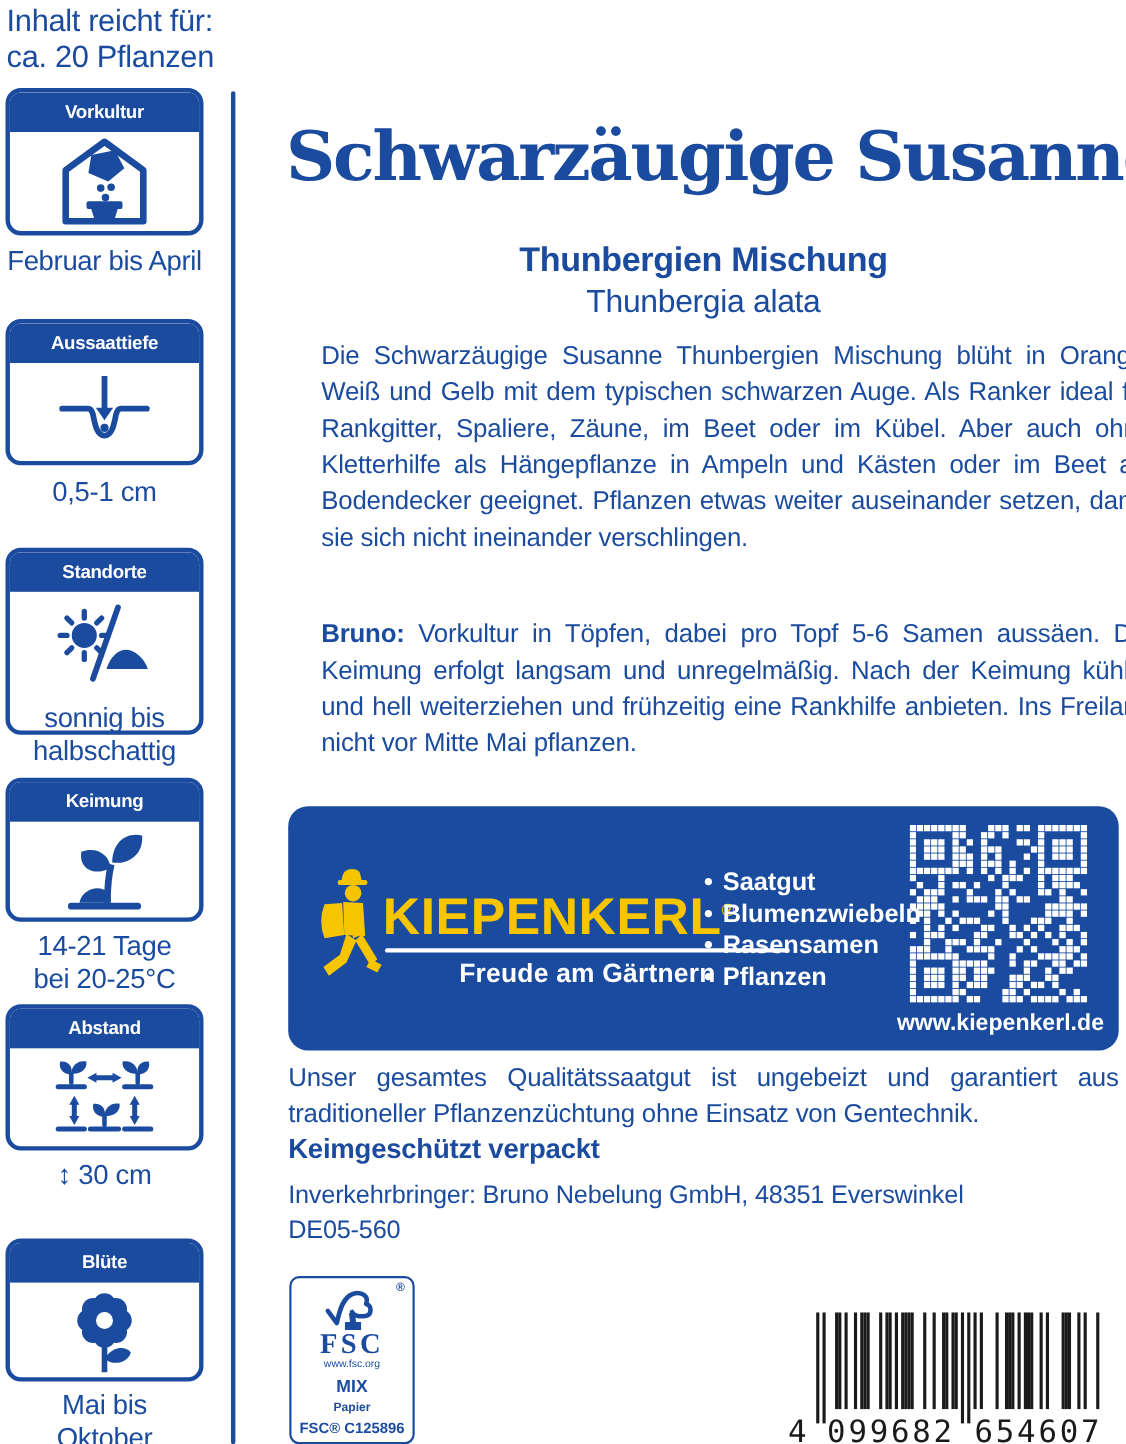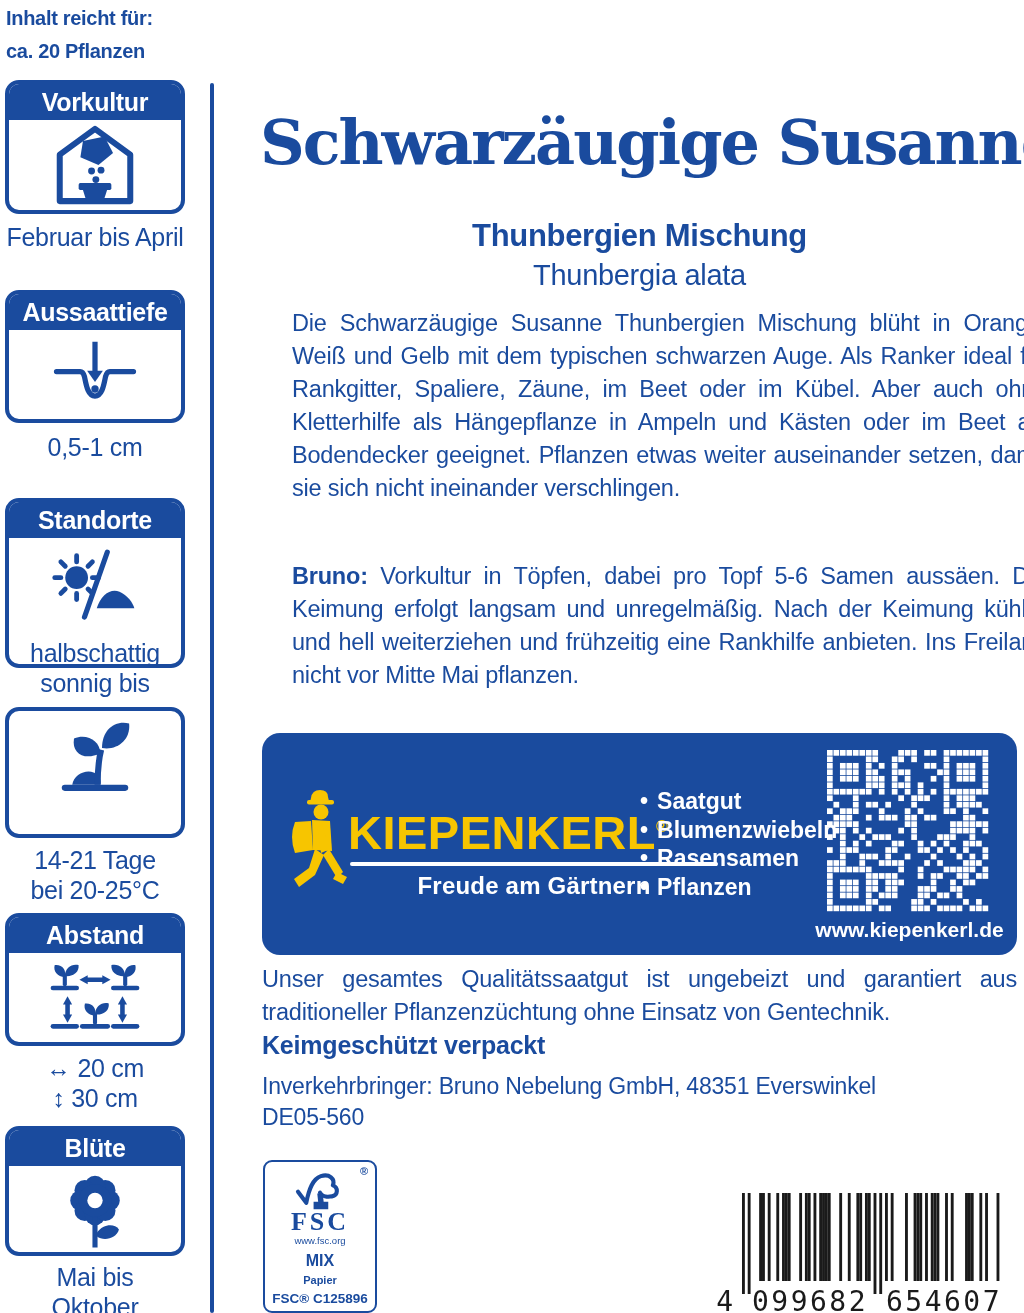--- a/index.html
+++ b/index.html
@@ -6,26 +6,26 @@
     --blue:#1a4b9e;
     --yellow:#f7c500;
     --ink:#1a1a1a;
   }
   *{margin:0;padding:0;box-sizing:border-box;}
   html,body{background:#fff;}
   body{font-family:"Liberation Sans",sans-serif;color:var(--blue);}
   .page{position:relative;width:1024px;height:1313px;background:#fff;overflow:hidden;}
 
   
-  .top-note{position:absolute;left:6px;top:2px;font-size:20px;font-weight:bold;line-height:33px;letter-spacing:-0.3px;}
+  .top-note{position:absolute;left:6px;top:2px;font-size:28px;font-weight:normal;line-height:33px;letter-spacing:-0.3px;}
 
   
   .sbox{position:absolute;left:5px;width:180px;border:4px solid var(--blue);border-radius:14px;background:#fff;overflow:hidden;}
   .sbox-head{height:36px;background:var(--blue);color:#fff;display:flex;align-items:center;justify-content:center;
-             font-size:25px;font-weight:bold;letter-spacing:-0.3px;text-align:right;}
+             font-size:17px;font-weight:bold;letter-spacing:-0.3px;text-align:right;}
   .sbox-body{display:flex;align-items:center;justify-content:center;}
   .sbox-body svg{display:block;}
   .scap{position:absolute;left:0;width:190px;text-align:center;font-size:25px;line-height:30px;letter-spacing:-0.3px;}
 
   
   .vdivider{position:absolute;left:210px;top:83px;width:4px;height:1230px;background:var(--blue);border-radius:2px;}
 
   
   .main{position:absolute;left:262px;top:0;width:755px;}
   .title{position:absolute;left:-2px;top:106px;width:770px;font-family:"DejaVu Serif",serif;font-weight:bold;
@@ -133,25 +133,26 @@
             <line x1="16" y1="30" x2="11" y2="25"></line>
           <line x1="29" y1="25" x2="29" y2="18"></line>
             <line x1="42" y1="30" x2="47" y2="25"></line>
         </g>
         <line class="strokeb" x1="64" y1="14" x2="38" y2="88" stroke-width="6" stroke-linecap="round"></line>
         <path class="fillb" d="M52 78 C57 62 68 55 78 59 C87 63 93 71 95 78 Z"></path>
       </svg>
     </div>
   </div>
   <div class="scap" style="top:638px;">
+    <div>sonnig bis</div>
     <div>halbschattig</div>
-    <div>sonnig bis</div>
   </div>
 
   <div class="sbox" style="top:707px;height:131px;">
+    <div class="sbox-head">Keimung</div>
     <div class="sbox-body" style="height:87px;">
       <svg width="88" height="84" viewBox="0 0 100 96">
         <rect class="fillb" x="12" y="82" width="76" height="7" rx="3.5"></rect>
         <path class="fillb" d="M24 82 C26 68 45 62 53 71 C57 75 57 80 56 82 Z"></path>
         <path class="strokeb" d="M53 82 C53 64 54 54 57 42" stroke-width="7"></path>
         <path class="fillb" d="M56 46 C38 55 23 46 26 29 C41 23 56 32 56 46 Z"></path>
         <path class="fillb" d="M58 40 C58 20 72 8 89 12 C91 31 75 43 58 40 Z"></path>
       </svg>
     </div>
   </div>
@@ -188,21 +189,20 @@
         <polygon class="fillb" points="33,27 42,22 42,32"></polygon>
           <polygon class="fillb" points="67,27 58,22 58,32"></polygon>
         <polygon class="fillb" points="20,45 15,54 25,54"></polygon>
           <polygon class="fillb" points="20,74 15,65 25,65"></polygon>
         <polygon class="fillb" points="80,45 75,54 85,54"></polygon>
           <polygon class="fillb" points="80,74 75,65 85,65"></polygon>
       </svg>
     </div>
   </div>
   <div class="scap" style="top:1053px;">
-    <div>↔ 20 cm</div>
     <div>↕ 30 cm</div>
   </div>
 
   <div class="sbox" style="top:1126px;height:130px;">
     <div class="sbox-head">Blüte</div>
     <div class="sbox-body" style="height:86px;">
       <svg width="86" height="82" viewBox="0 0 100 96">
         <g class="fillb">
           <circle cx="67" cy="38" r="12"></circle>
             <circle cx="62" cy="26" r="12"></circle>

